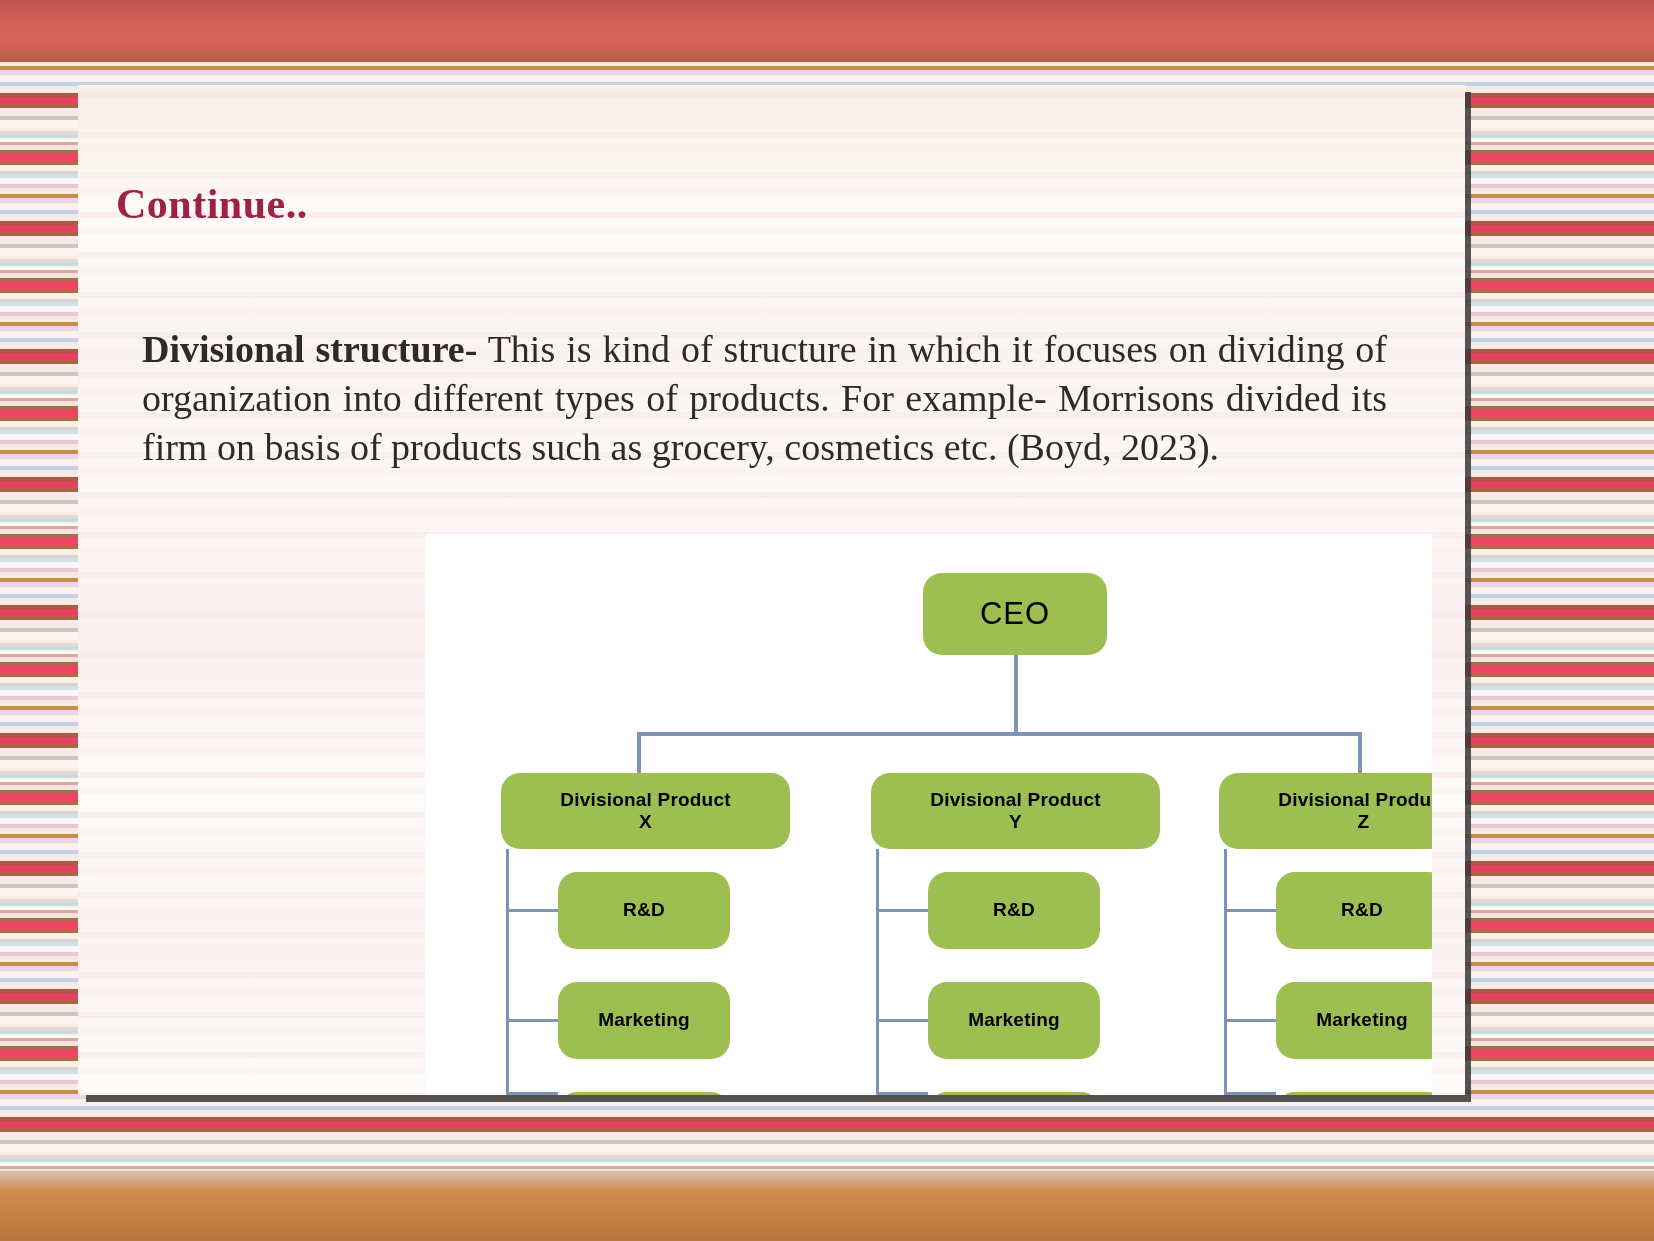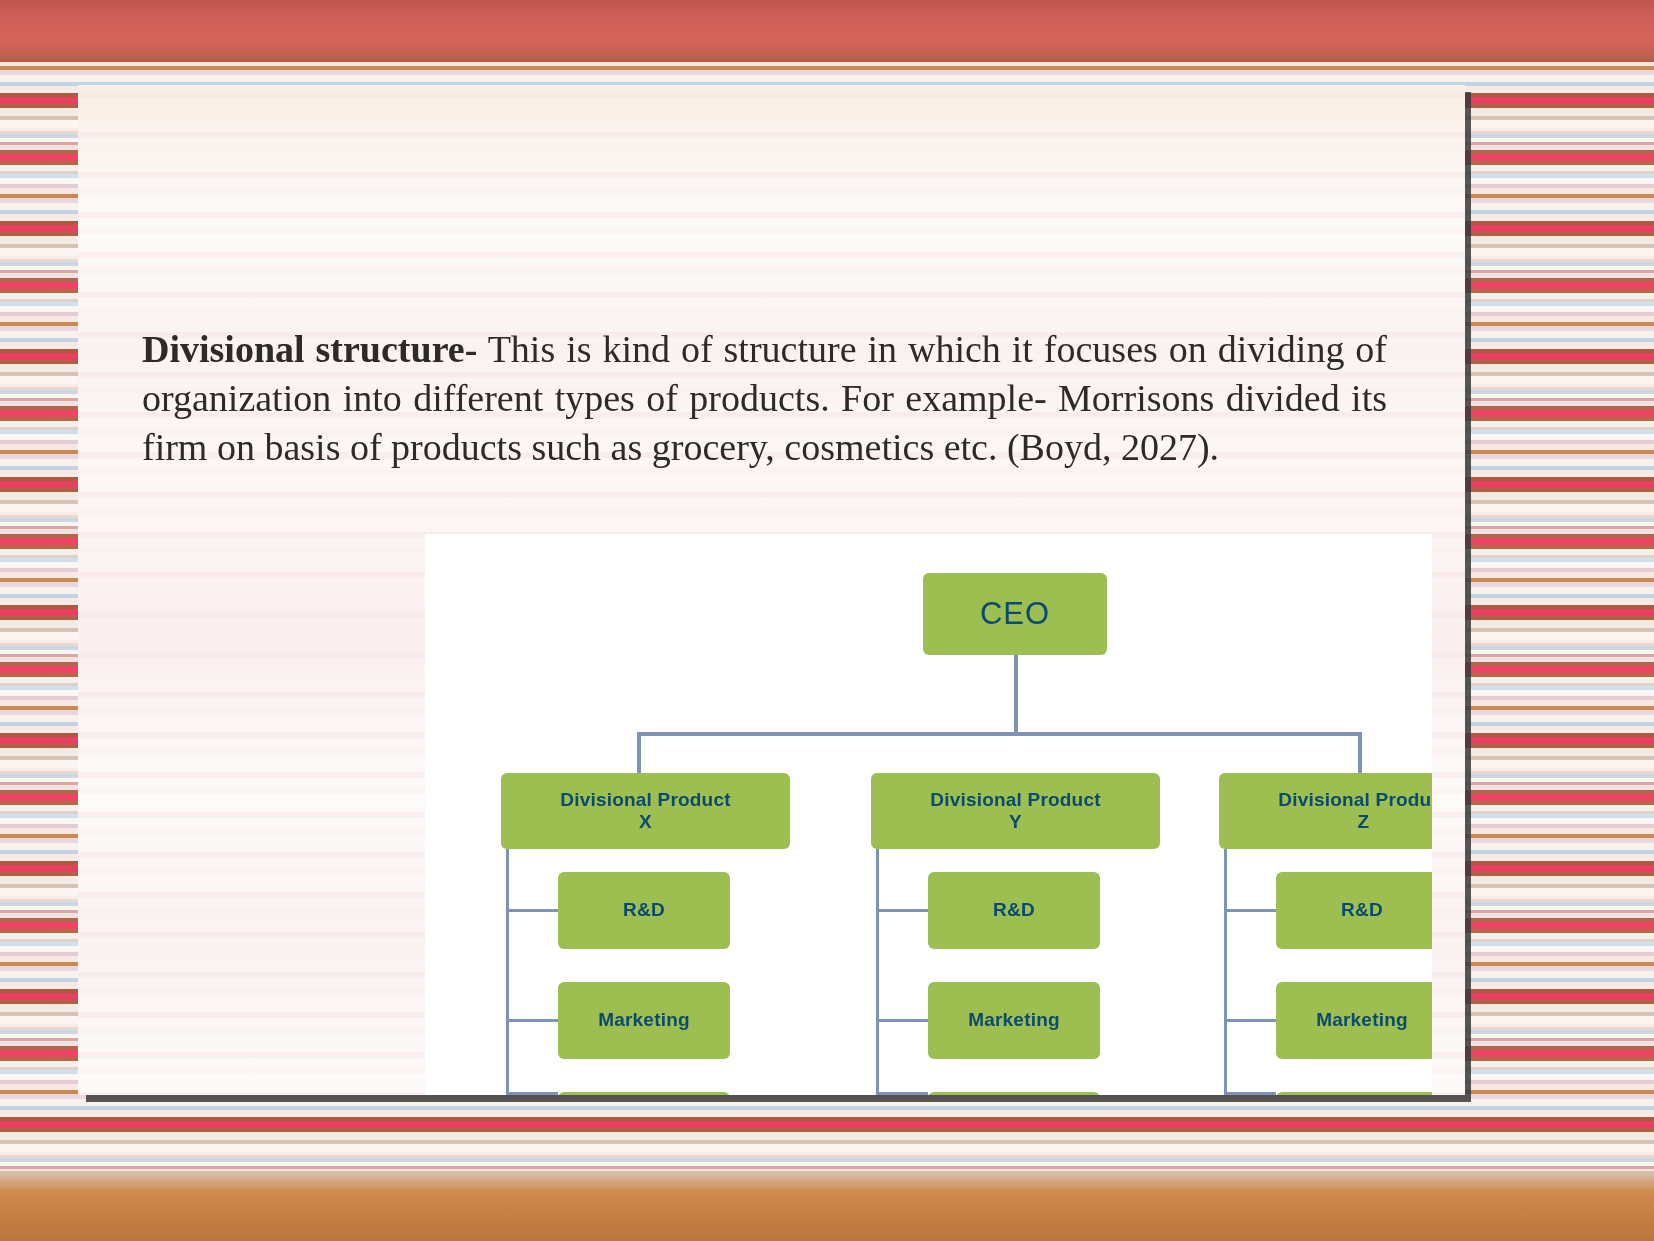--- a/index.html
+++ b/index.html
@@ -129,22 +129,22 @@
     left: 347px;
     top: 449px;
     width: 1007px;
     height: 561px;
     background: #ffffff;
     overflow: hidden;
   }
   .node {
     position: absolute;
     background: #9dbf52;
-    border-radius: 6px;
-    color: #0c4a6e;
+    border-radius: 19px;
+    color: #000000;
     font-family: "Liberation Sans", sans-serif;
     display: flex;
     align-items: center;
     justify-content: center;
     text-align: center;
     line-height: 1.18;
     box-sizing: border-box;
     filter: blur(0.45px);
   }
   .node-ceo {
@@ -173,23 +173,24 @@
 <body>
 
 <div id="bg-stripes"></div>
 <div id="bg-top-band"></div>
 <div id="bg-bottom-band"></div>
 
 <div id="slide-shadow"></div>
 
 <div id="slide">
 
+  <div id="page-title">Continue..</div>
 
   <div id="body-paragraph">
-    <span class="lead">Divisional structure-</span><span> This is kind of structure in which it focuses on dividing of organization into different types of products. For example- Morrisons divided its firm on basis of products such as grocery, cosmetics etc. (Boyd, 2027).</span>
+    <span class="lead">Divisional structure-</span><span> This is kind of structure in which it focuses on dividing of organization into different types of products. For example- Morrisons divided its firm on basis of products such as grocery, cosmetics etc. (Boyd, 2023).</span>
   </div>
 
   <div id="org-chart">
 
     <div class="node node-ceo" style="left:498px; top:39px; width:184px; height:82px;">CEO</div>
 
     <div class="conn conn-v" style="left:589px; top:121px; width:4px; height:79px;"></div>
 
     <div class="conn conn-h" style="left:212px; top:198px; width:725px; height:4px;"></div>
 

